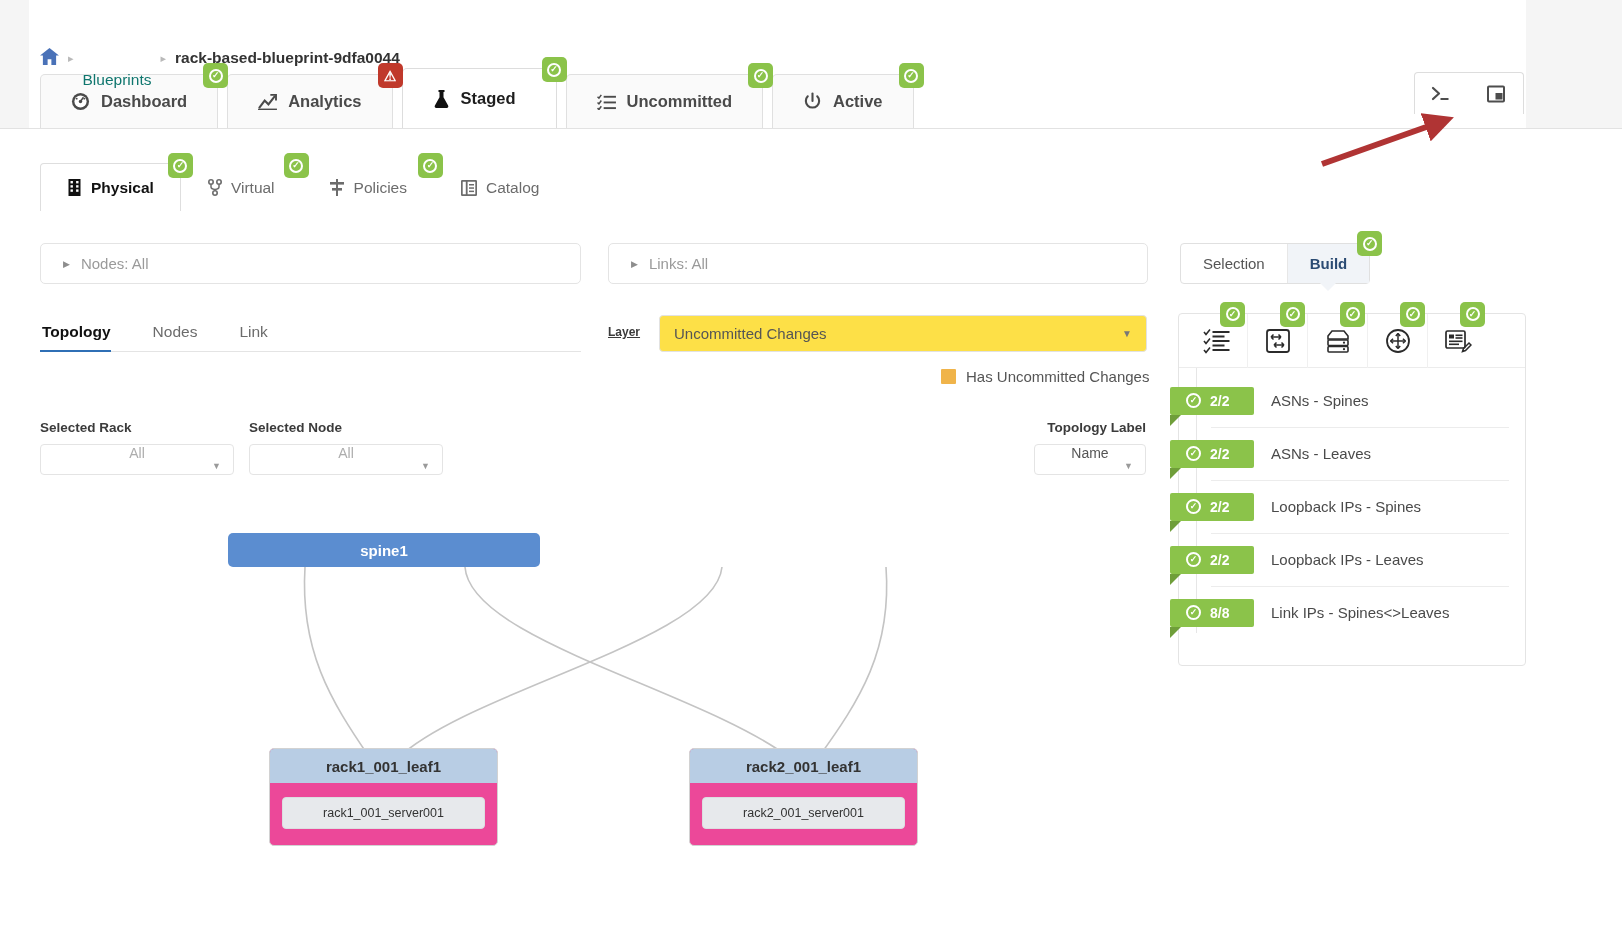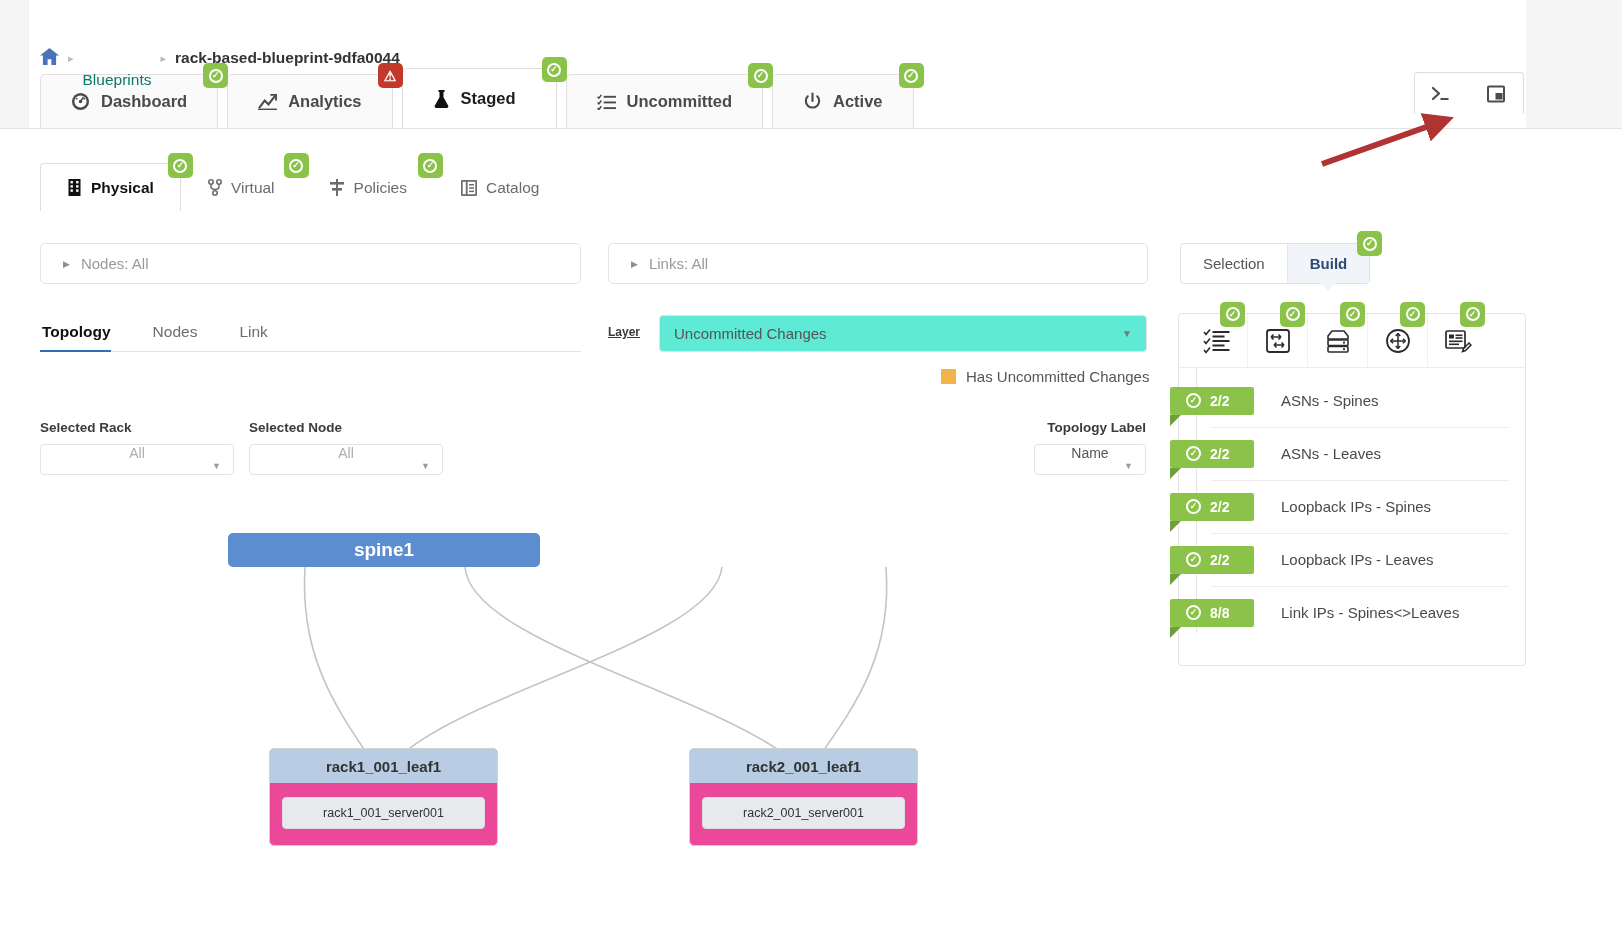--- a/index.html
+++ b/index.html
@@ -138,21 +138,21 @@
   .tnl-item.active::after {
     content:""; position:absolute; left:0; right:16px; bottom:-1px; height:2.5px; background:#2f6fb5;
   }
 
   
   .layer-label {
     position:absolute; left:608px; top:325px; font-size:12px; font-weight:bold; color:#3b3b3b;text-decoration:underline;
   }
   .layer-select {
     position:absolute; left:659px; top:315px; width:488px; height:37px;
-    border:1px solid #e2e2e2; border-radius:4px; background:#5eead4;
+    border:1px solid #e2e2e2; border-radius:4px; background:#fde047;
     display:flex; align-items:center; padding: 0 14px;
     font-size:15px; color:#555;
   }
   .layer-select .dd { margin-left:auto; font-size:10px; color:#777; }
 
   .legend {
     position:absolute; left:941px; top:368px;
     display:flex; align-items:center; gap:10px;
     font-size:15px; color:#555;
   }
@@ -175,21 +175,21 @@
   #topo-label .sel-box { text-align:left; color:#555; }
 
   
   .topo { position:absolute; left:0px; top:500px; width:1160px; height:380px; }
   .topo svg { position:absolute; left:0; top:0; }
 
   .node-spine {
     position:absolute; height:34px; border-radius:5px;
     background:#5b8dd0; color:#fff;
     display:flex; align-items:center; justify-content:center;
-    font-size:19px; font-weight:bold;
+    font-size:15px; font-weight:bold;
     z-index:3;
   }
   .rack-card {
     position:absolute; width:229px; border:1px solid #d2d2d2; border-radius:5px;
     background:#ec4899; overflow:hidden; z-index:3;
   }
   .rack-head {
     height:34px; background:#b8cde4; color:#333;
     display:flex; align-items:center; justify-content:center;
     font-size:15px; font-weight:bold;
@@ -252,21 +252,21 @@
   .ribbon::after {
     content:""; position:absolute; left:0; top:28px;
     width:0;height:0;
     border-left:11px solid #6f9e3a;
     border-bottom:11px solid transparent;
   }
   .ribbon .rchk {
     width:15px;height:15px;border-radius:50%;border:2px solid #fff;
     display:flex;align-items:center;justify-content:center;font-size:9px;line-height:1;
   }
-  .blabel { margin-left:27px; font-size:15px; color:#4a4a4a; white-space:nowrap; }
+  .blabel { margin-left:17px; font-size:15px; color:#4a4a4a; white-space:nowrap; }
 </style>
 </head>
 <body>
 
 <div id="root">
 
   <div class="top-chrome">
     <div class="top-inner"></div>
   </div>
 

